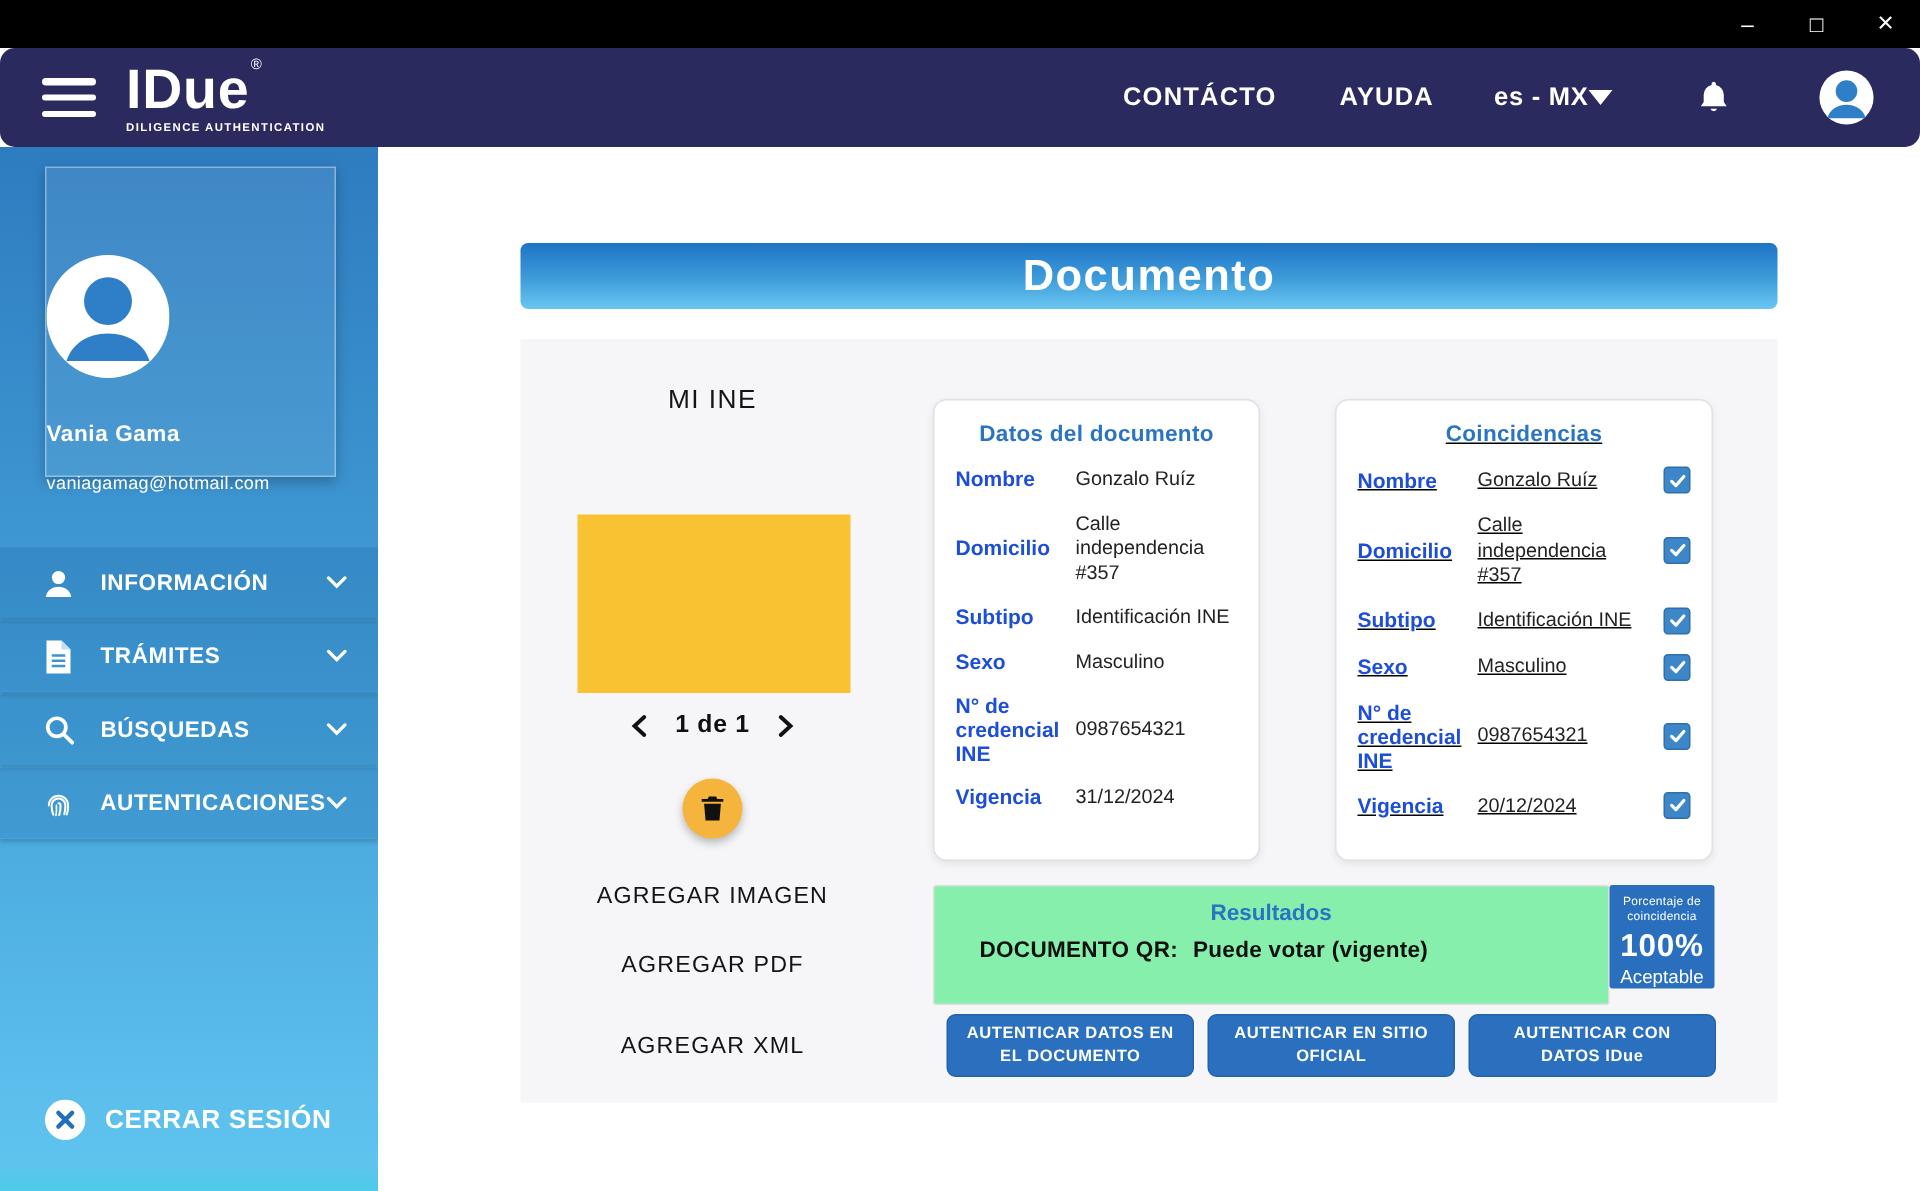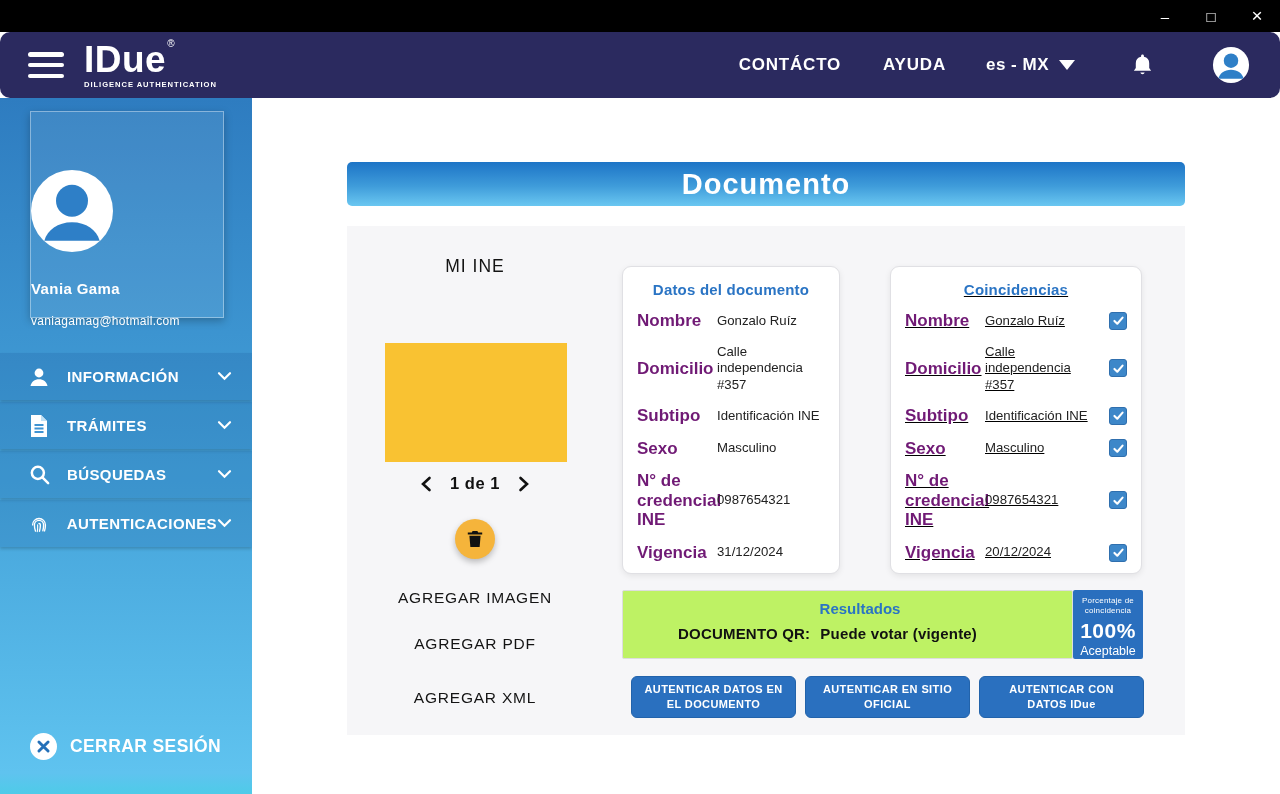--- a/index.html
+++ b/index.html
@@ -20,21 +20,21 @@
     justify-content:space-between; cursor:pointer; margin-right:20px; }
   .hamburger div { height:4.5px; background:#fff; border-radius:3px; }
   .logo { color:#fff; line-height:1; cursor:pointer; }
   .logo-row { display:flex; align-items:flex-start; }
   .logo-name { font-size:37px; font-weight:bold; letter-spacing:.5px; }
   .logo-reg { font-size:10px; margin-left:1px; margin-top:-2px; }
   .logo-tag { font-size:7.6px; letter-spacing:.95px; margin-top:3px; font-weight:bold; }
   .header-nav { margin-left:auto; display:flex; align-items:center; }
   .nav-link { color:#fff; font-weight:bold; font-size:17px; letter-spacing:.8px;
     cursor:pointer; margin-left:42px; }
-  .lang { display:flex; align-items:center; gap:10px; margin-left:40px; cursor:pointer; }
+  .lang { display:flex; align-items:center; margin-left:40px; cursor:pointer; }
   .lang-label { color:#fff; font-weight:bold; font-size:17px; letter-spacing:.5px; }
   .caret-down { width:0; height:0; border-left:8px solid transparent;
     border-right:8px solid transparent; border-top:10px solid #fff; }
   .bell { margin-left:56px; cursor:pointer; display:flex; }
   .avatar-btn { margin-left:58px; cursor:pointer; display:flex; }
 
   
   .shell { position:relative; width:1280px; height:696px; }
   .sidebar { position:absolute; left:0; top:0; width:252px; height:696px;
     background:linear-gradient(180deg,#2e7cc0 0%,#45a3da 55%,#5fc3ef 97%,#4ecbe8 100%); }
@@ -42,21 +42,21 @@
 
   
   .profile-card { position:absolute; left:30px; top:13px; width:194px; height:207px;
     background:rgba(255,255,255,.08); border:1px solid rgba(255,255,255,.38);
     box-shadow:0 3px 8px rgba(0,0,0,.25); padding-top:58px; }
   .profile-avatar { display:inline-block; }
   .profile-name { color:#fff; font-weight:bold; font-size:15px; letter-spacing:.4px;
     margin-top:24px; }
   .profile-email { color:#fff; font-size:12px; letter-spacing:.3px; margin-top:17px; }
 
-  .menu { position:absolute; left:0; top:255px; width:100%;text-align:right; }
+  .menu { position:absolute; left:0; top:267px; width:100%;text-align:right; }
   .menu-item { height:47px; margin-bottom:2px; display:flex; align-items:center;
     padding:0 20px 0 24px; background:rgba(10,70,135,.16);
     box-shadow:0 2px 3px rgba(0,0,0,.18); cursor:pointer; }
   .menu-icon { width:30px; display:flex; justify-content:center; }
   .menu-label { color:#fff; font-weight:bold; font-size:15px; letter-spacing:.4px;
     margin-left:13px; }
   .menu-chevron { margin-left:auto; display:flex; }
 
   .logout { position:absolute; left:30px; bottom:34px; display:flex; align-items:center;
     gap:13px; cursor:pointer; }
@@ -85,29 +85,29 @@
     font-size:15.5px; color:#141414; letter-spacing:.8px; cursor:pointer; }
   .add-img { top:363px; } .add-pdf { top:409px; } .add-xml { top:463px; }
 
   .card { position:absolute; top:40px; background:#fff; border:1px solid #e0e0e4;
     border-radius:9px; box-shadow:0 2px 6px rgba(0,0,0,.08); padding:14px 14px 10px; }
   .card-datos { left:275px; width:218px; height:308px; }
   .card-coinc { left:543px; width:252px; height:308px;text-decoration:underline; }
   .card-title { text-align:center; color:#2a74c4; font-weight:bold; font-size:15px;
     margin-bottom:13px; letter-spacing:.2px; }
   .frow { display:flex; align-items:center; margin-bottom:13px; }
-  .flabel { width:72px; flex:0 0 72px; font-weight:bold; font-size:17px;
-    color:#701a75; line-height:1.15; }
+  .flabel { width:72px; flex:0 0 72px; font-weight:bold; font-size:14px;
+    color:#1d4ed8; line-height:1.15; }
   .fvalue { margin-left:8px; font-size:13.2px; color:#222; line-height:1.25; flex:1; }
   .fcheck { flex:0 0 18px; width:18px; height:18px; margin-left:6px; border-radius:3px;
     background:#3d87c9; border:1px solid #2f6fae; display:flex; align-items:center;
     justify-content:center; cursor:pointer; }
 
-  .results { position:absolute; left:275px; top:364px; width:451px; height:69px;
-    background:#bef264; border:1px solid #ddd; border-radius:2px; padding-top:9px;padding-left:25px; }
+  .results { position:absolute; left:275px; top:364px; width:451px; height:80px;
+    background:#86efac; border:1px solid #ddd; border-radius:2px; padding-top:9px; }
   .results-title { text-align:center; color:#2a74c4; font-weight:bold; font-size:15px; }
   .results-line { margin:8px 0 0 30px; font-size:15px; color:#111; font-weight:bold;
     letter-spacing:.2px; display:flex; gap:10px; }
   .badge { position:absolute; left:726px; top:364px; width:70px; height:69px;
     background:#2a6fbe; border-radius:2px; color:#fff; text-align:center; padding-top:6px; }
   .badge-caption { font-size:8px; line-height:1.3; letter-spacing:.2px; }
   .badge-percent { font-size:21px; font-weight:bold; margin-top:2px; letter-spacing:.5px; }
   .badge-status { font-size:12.5px; margin-top:1px; }
 
   .auth-btn { position:absolute; top:450px; width:165px; height:35px; background:#2a70bf;

